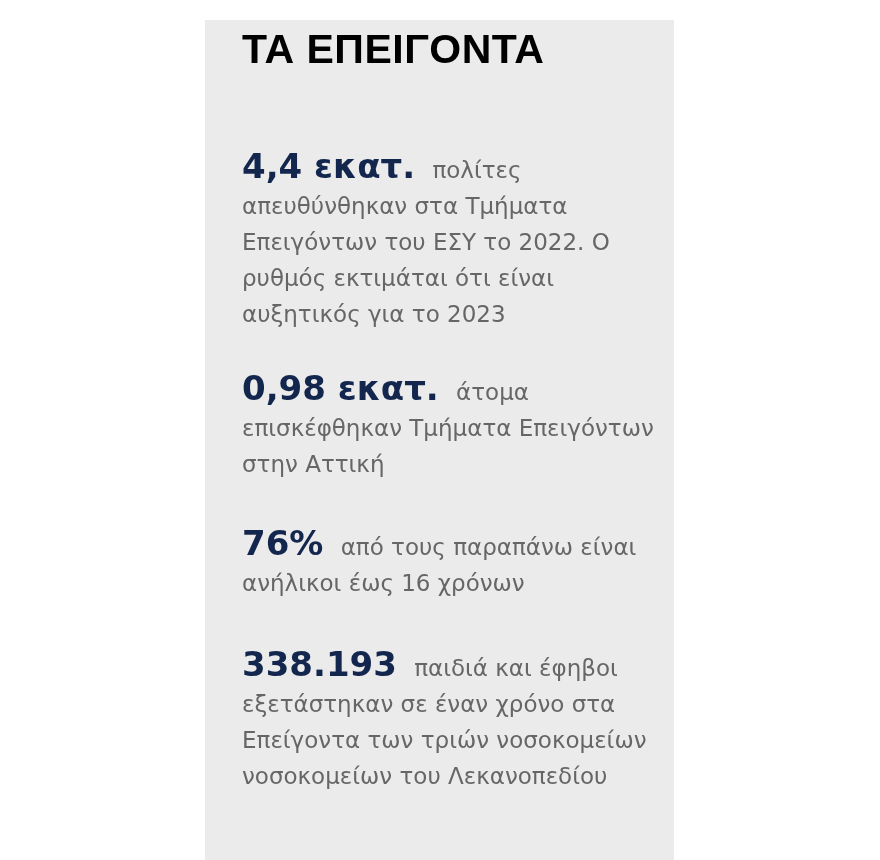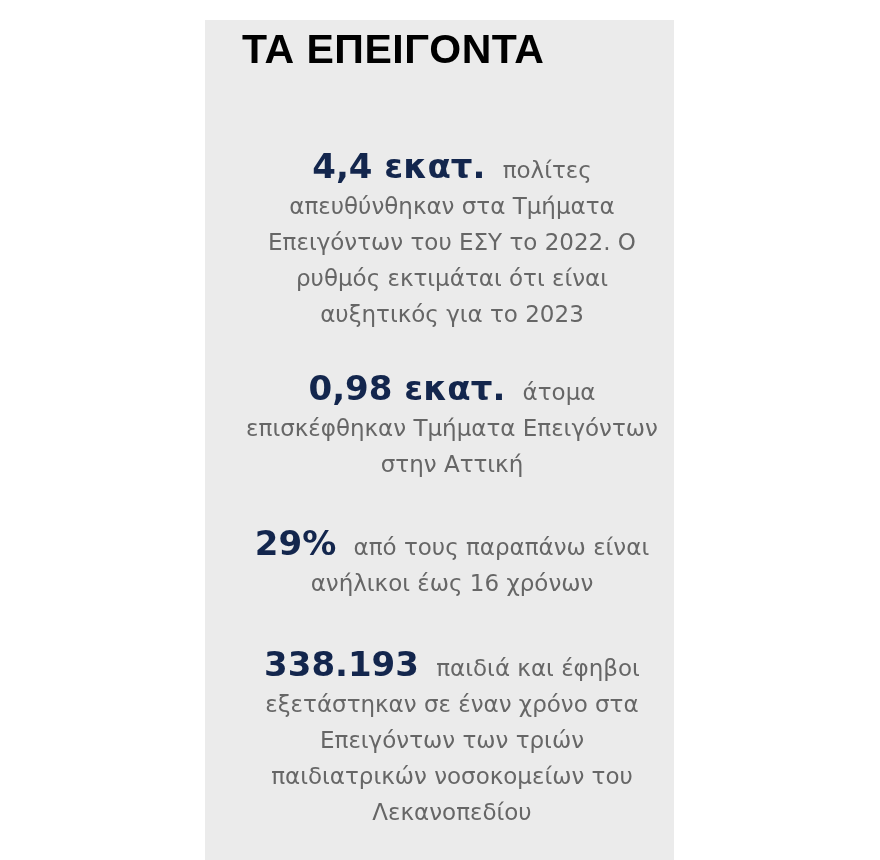--- a/index.html
+++ b/index.html
@@ -33,21 +33,20 @@
     .title span { display: block; }
     .stat {
       position: absolute;
       left: 37px;
       width: 420px;
       font-family: "DejaVu Sans", sans-serif;
       font-size: 23px;
       line-height: 36px;
       color: #666666;
       margin: 0;
-      text-align: center;
     }
     .stat .num {
       font-family: "DejaVu Sans", sans-serif;
       font-weight: bold;
       font-size: 34px;
       color: #13264d;
       margin-right: 10px;
     }
     .stat .txt { font-weight: normal; }
     .s1 { top: 128px; }
@@ -67,21 +66,21 @@
     <span class="num">4,4 εκατ.</span>
     <span class="txt">πολίτες απευθύνθηκαν στα Τμήματα Επειγόντων του ΕΣΥ το 2022. Ο ρυθμός εκτιμάται ότι είναι αυξητικός για το 2023</span>
   </p>
 
   <p class="stat s2">
     <span class="num">0,98 εκατ.</span>
     <span class="txt">άτομα επισκέφθηκαν Τμήματα Επειγόντων στην Αττική</span>
   </p>
 
   <p class="stat s3">
-    <span class="num">29%</span>
+    <span class="num">76%</span>
     <span class="txt">από τους παραπάνω είναι ανήλικοι έως 16 χρόνων</span>
   </p>
 
   <p class="stat s4">
     <span class="num">338.193</span>
-    <span class="txt">παιδιά και έφηβοι εξετάστηκαν σε έναν χρόνο στα Επειγόντων των τριών παιδιατρικών νοσοκομείων του Λεκανοπεδίου</span>
+    <span class="txt">παιδιά και έφηβοι εξετάστηκαν σε έναν χρόνο στα Επείγοντα των τριών νοσοκομείων νοσοκομείων του Λεκανοπεδίου</span>
   </p>
 </div>
 
 </body></html>

